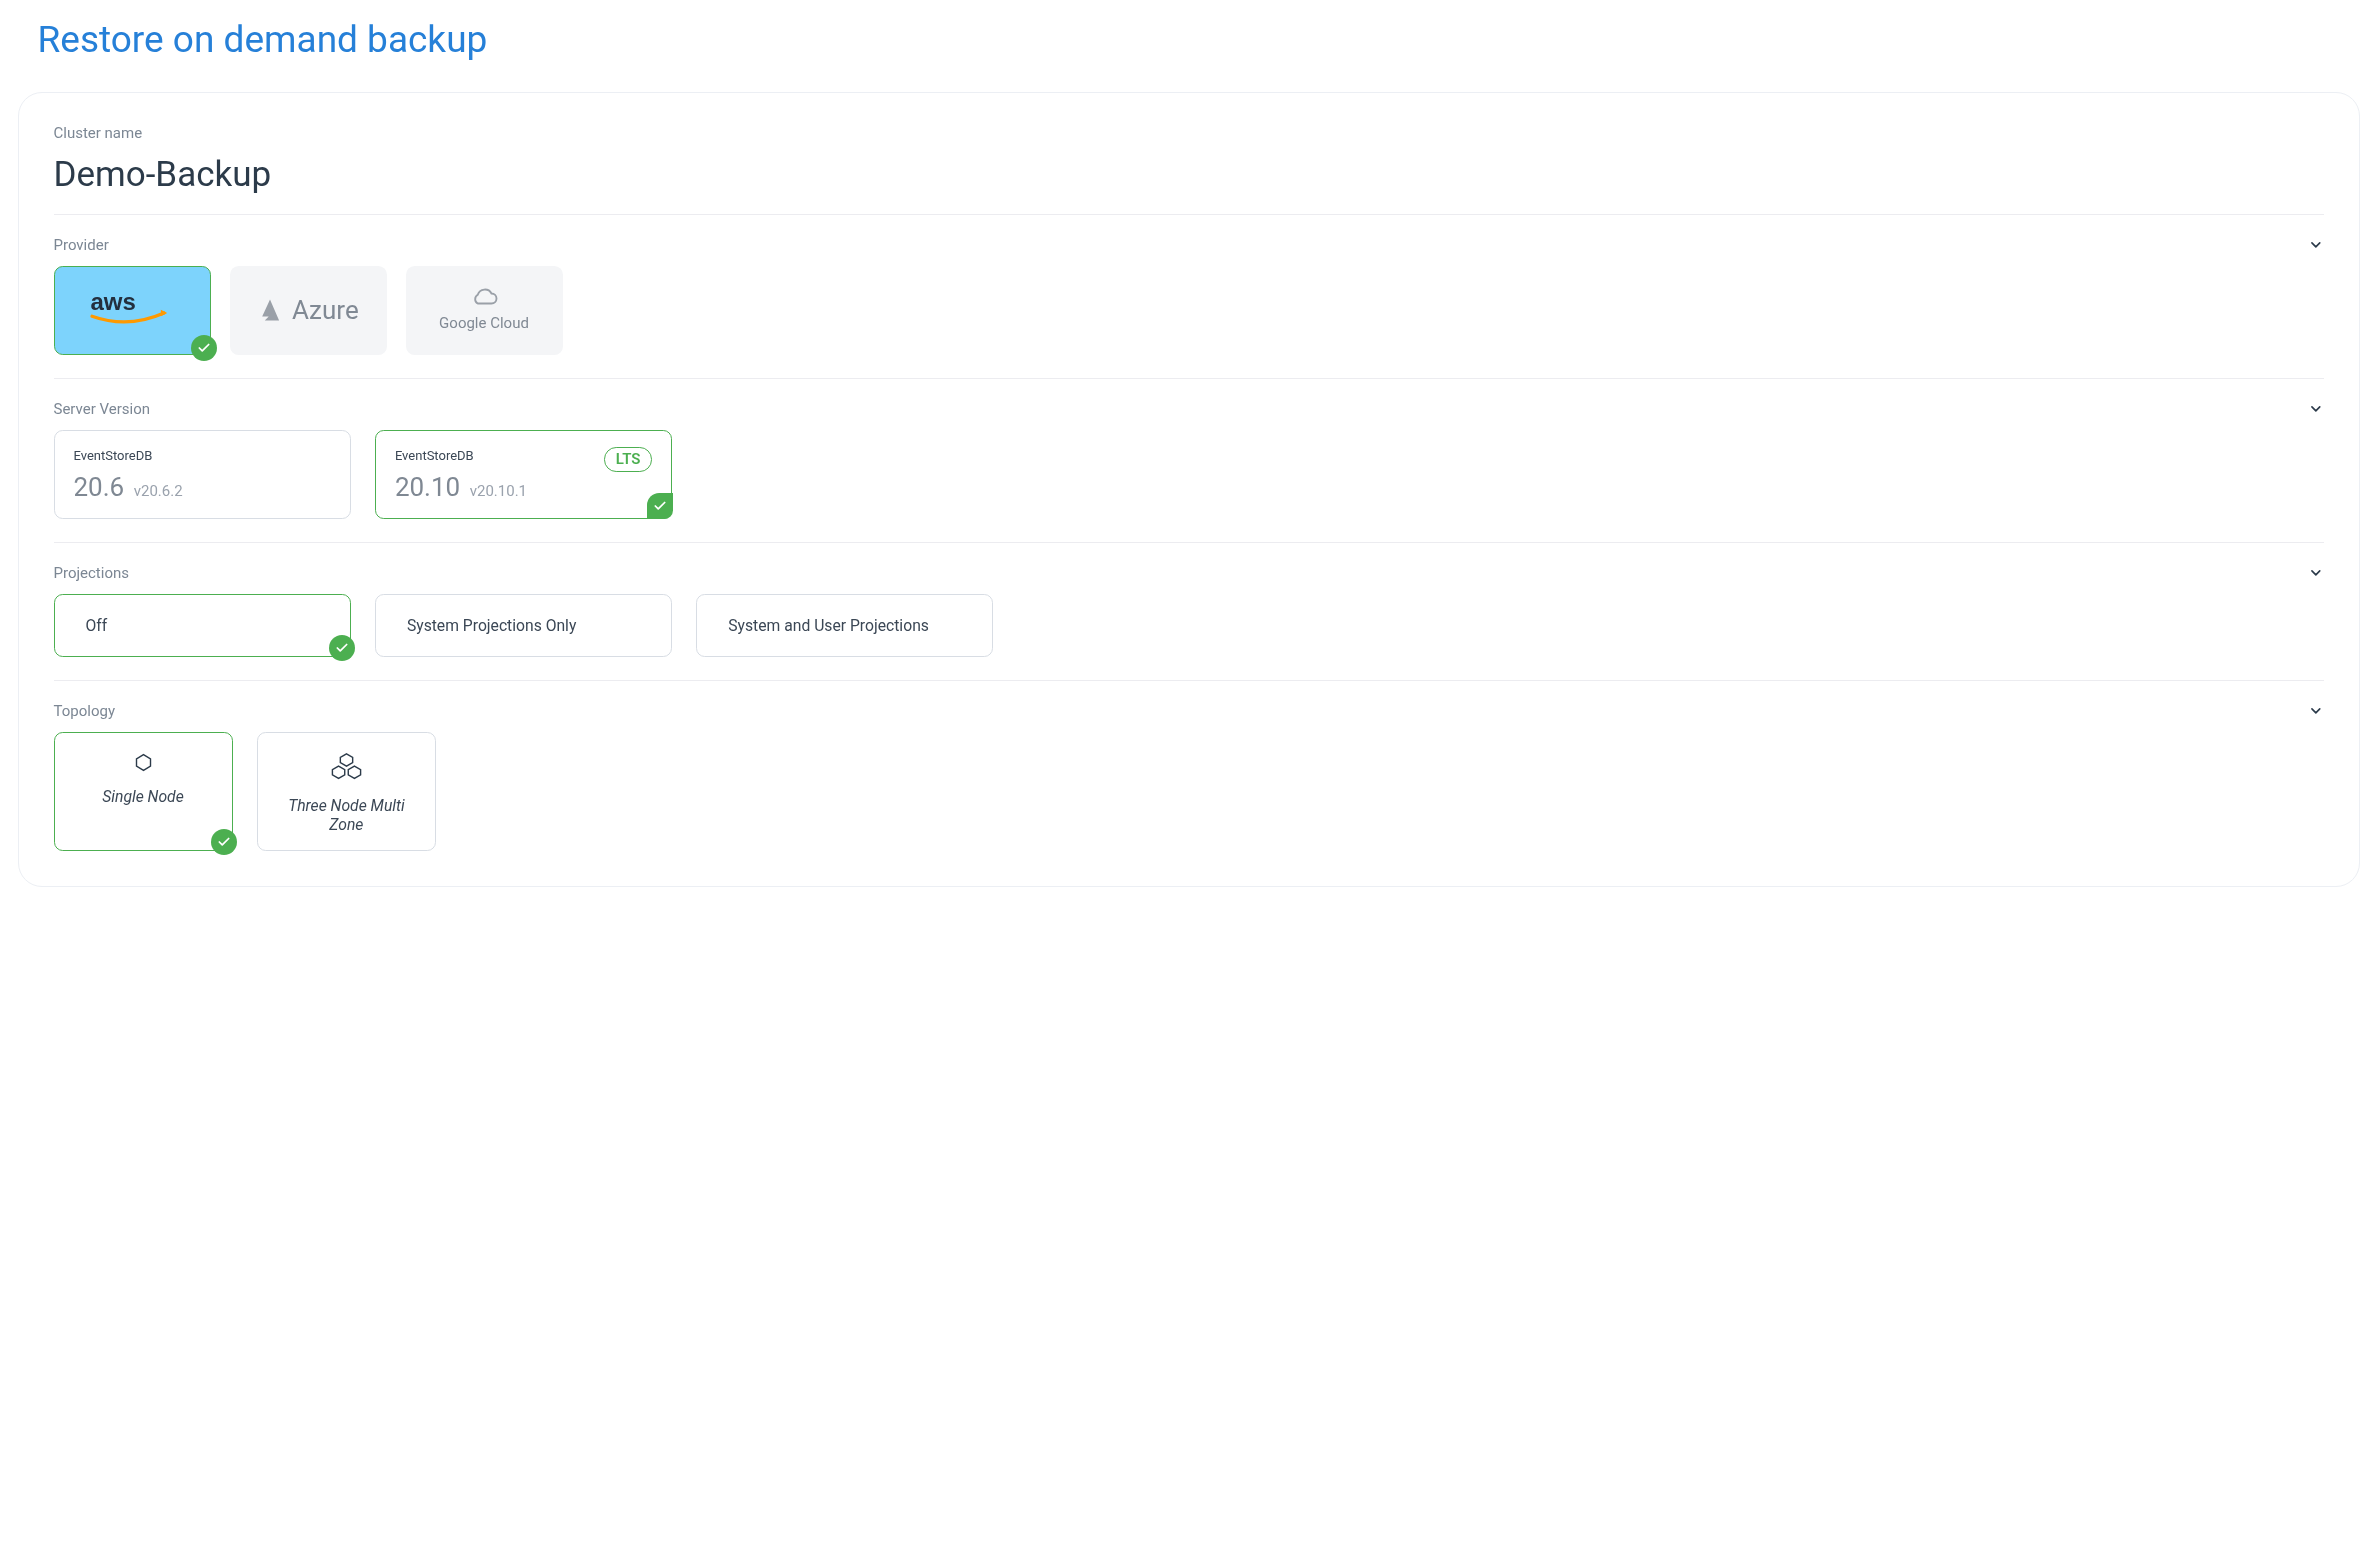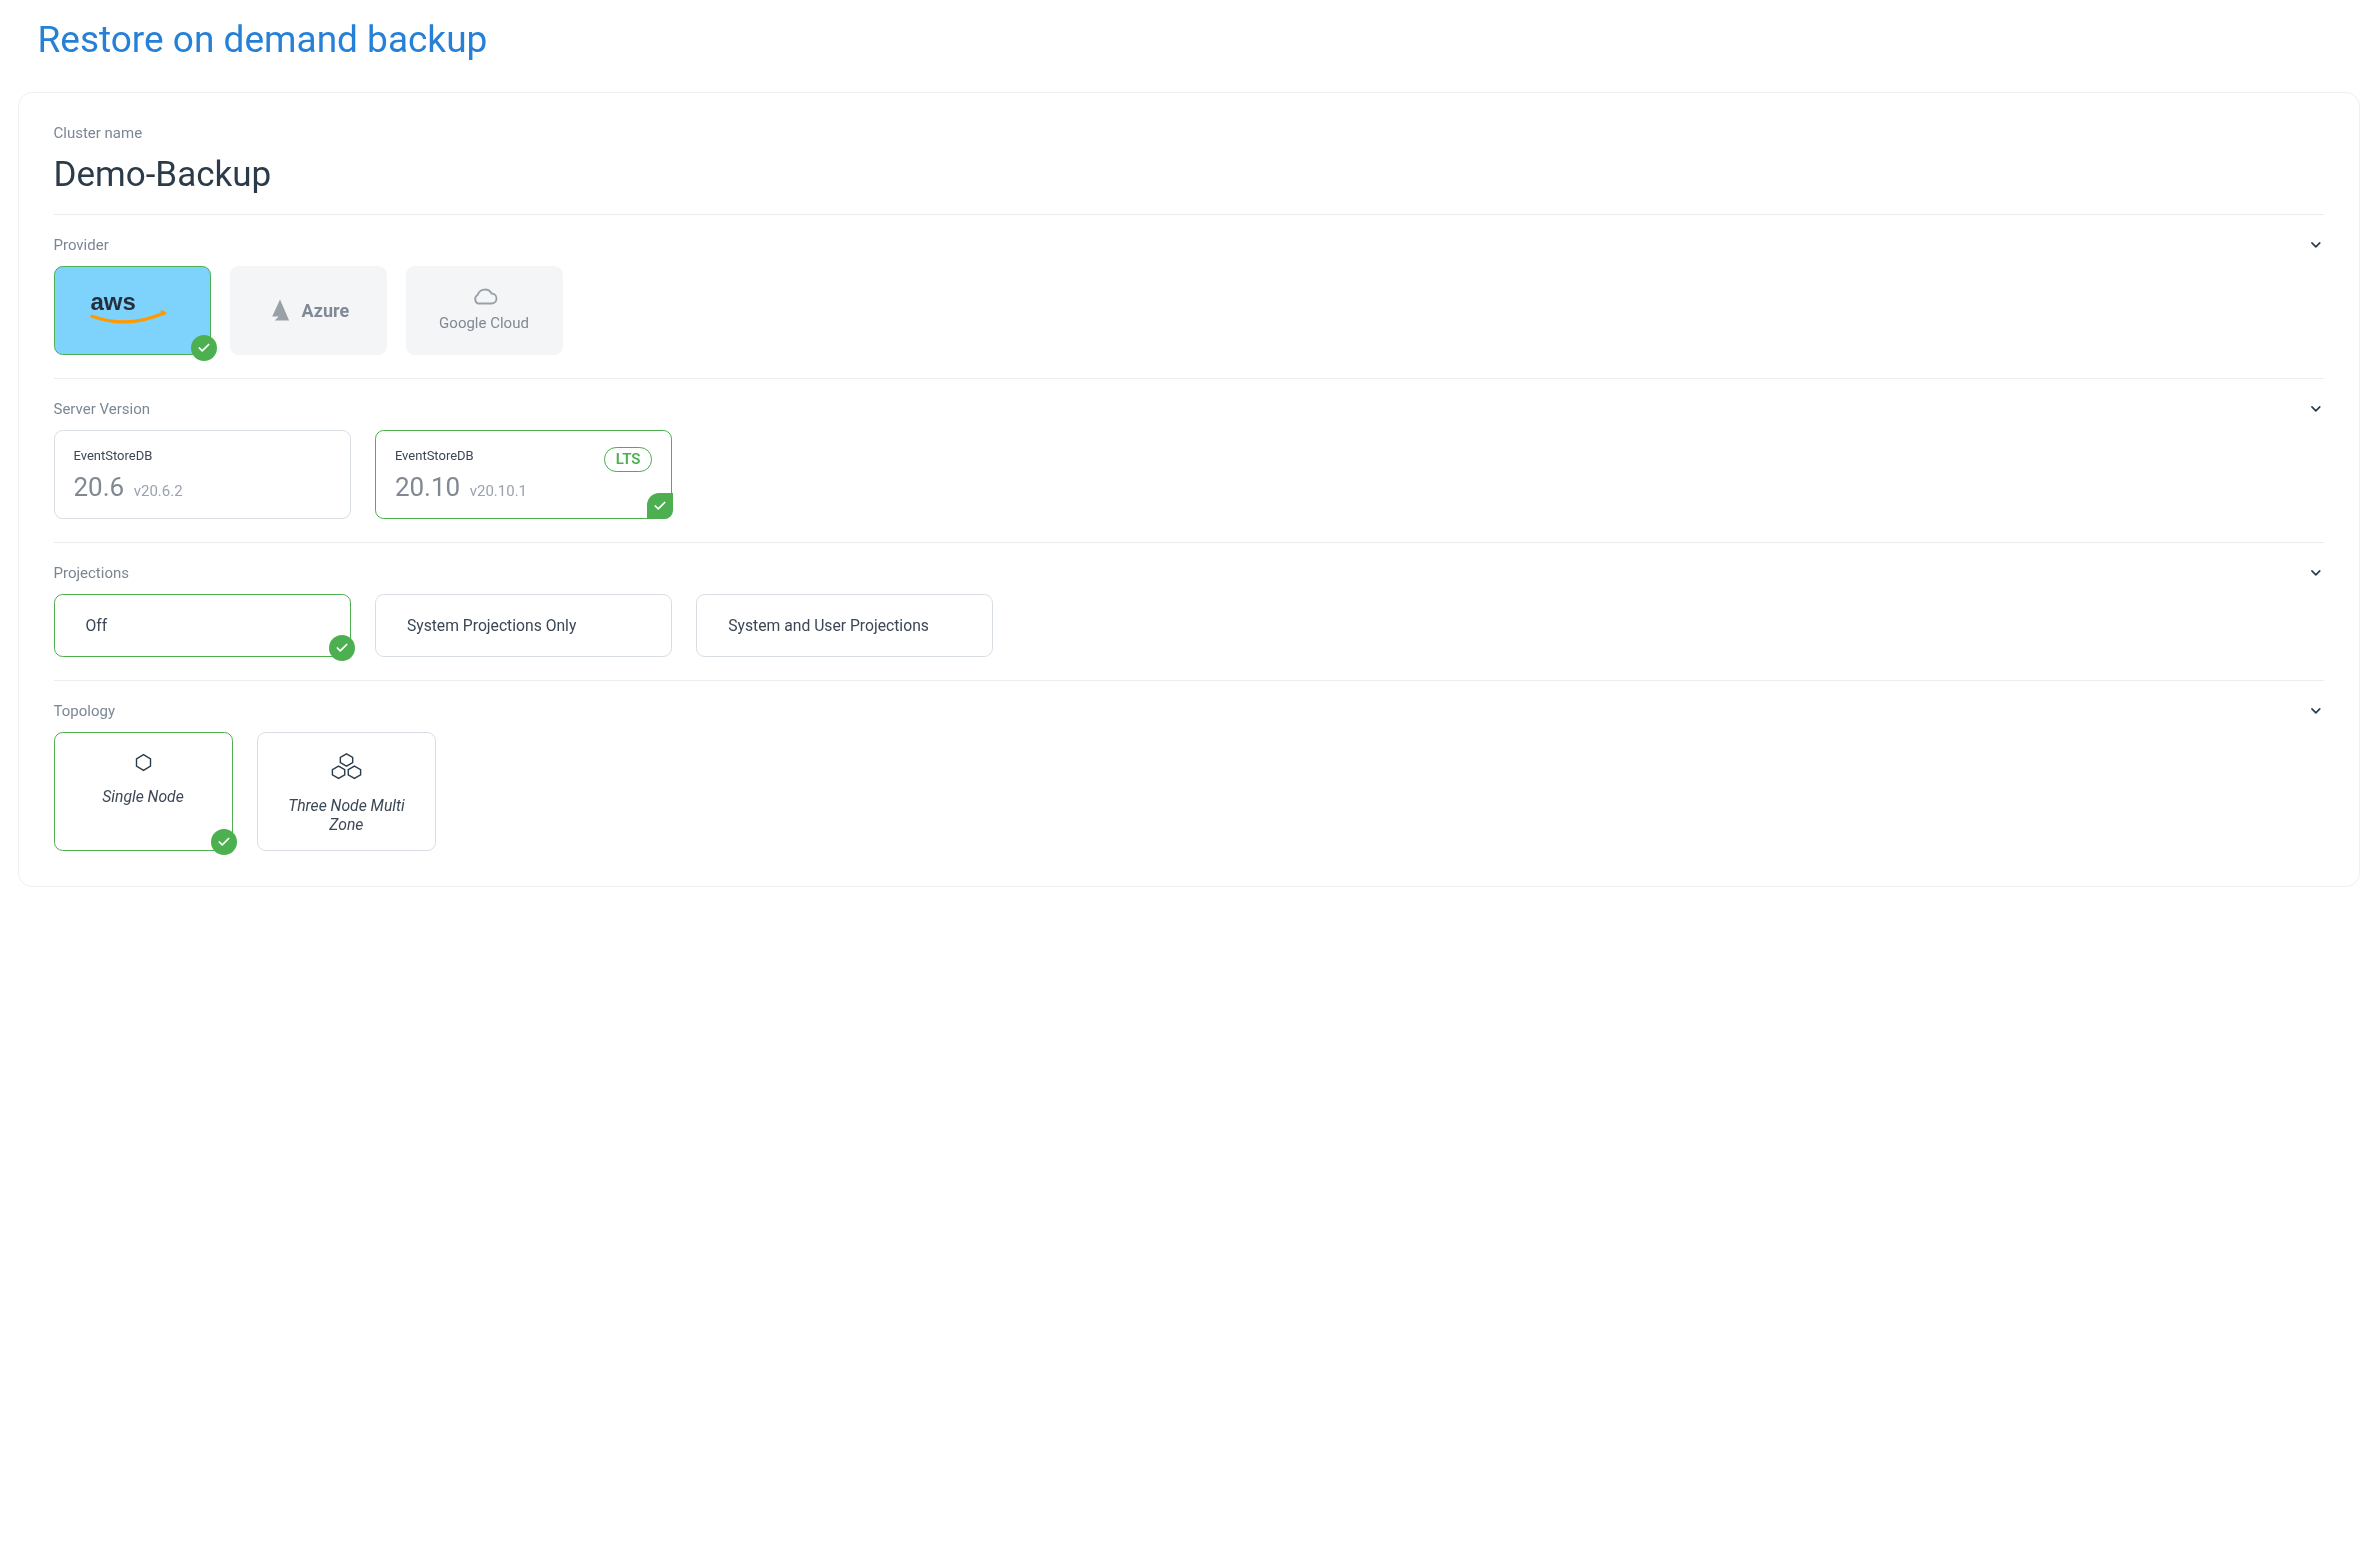--- a/index.html
+++ b/index.html
@@ -11,21 +11,21 @@
   }
   .page-title {
     font-size: 37px;
     font-weight: 400;
     color: #2680d8;
     margin-bottom: 31px;
     margin-left: 20px;
   }
   .panel {
     border: 0.9px solid #eceff4;
-    border-radius: 14px;
+    border-radius: 24px;
     padding: 31px 35px 35px 35px;
   }
   .section-label {
     font-size: 15px;
     color: #7c8794;
     margin-bottom: 12.2px;
     display: flex;
     justify-content: space-between;
     align-items: center;
   }
@@ -135,21 +135,21 @@
     position:relative;
     background:#fff;
     font-style:italic;
   }
   .topo-card.selected { border:1.7px solid #4caf50; }
   .topo-icon { display:flex; justify-content:center; margin-bottom:14px; color:#2c3b4a; }
   .topo-label { font-size:15.7px; color:#3b4755; }
 
   
   .logo-aws { width:96px; }
-  .logo-azure { display:flex; align-items:center; gap:8.7px; color:#808994; font-size:18px;font-weight:bold; }
+  .logo-azure { display:flex; align-items:center; gap:8.7px; color:#808994; font-size:26px; }
   .logo-gcloud { display:flex; flex-direction:column; align-items:center; gap:5.2px; color:#808994; font-size:15px; }
 
 </style>
 </head>
 <body>
 
 <h1 class="page-title">Restore on demand backup</h1>
 
 <div class="panel">
 

